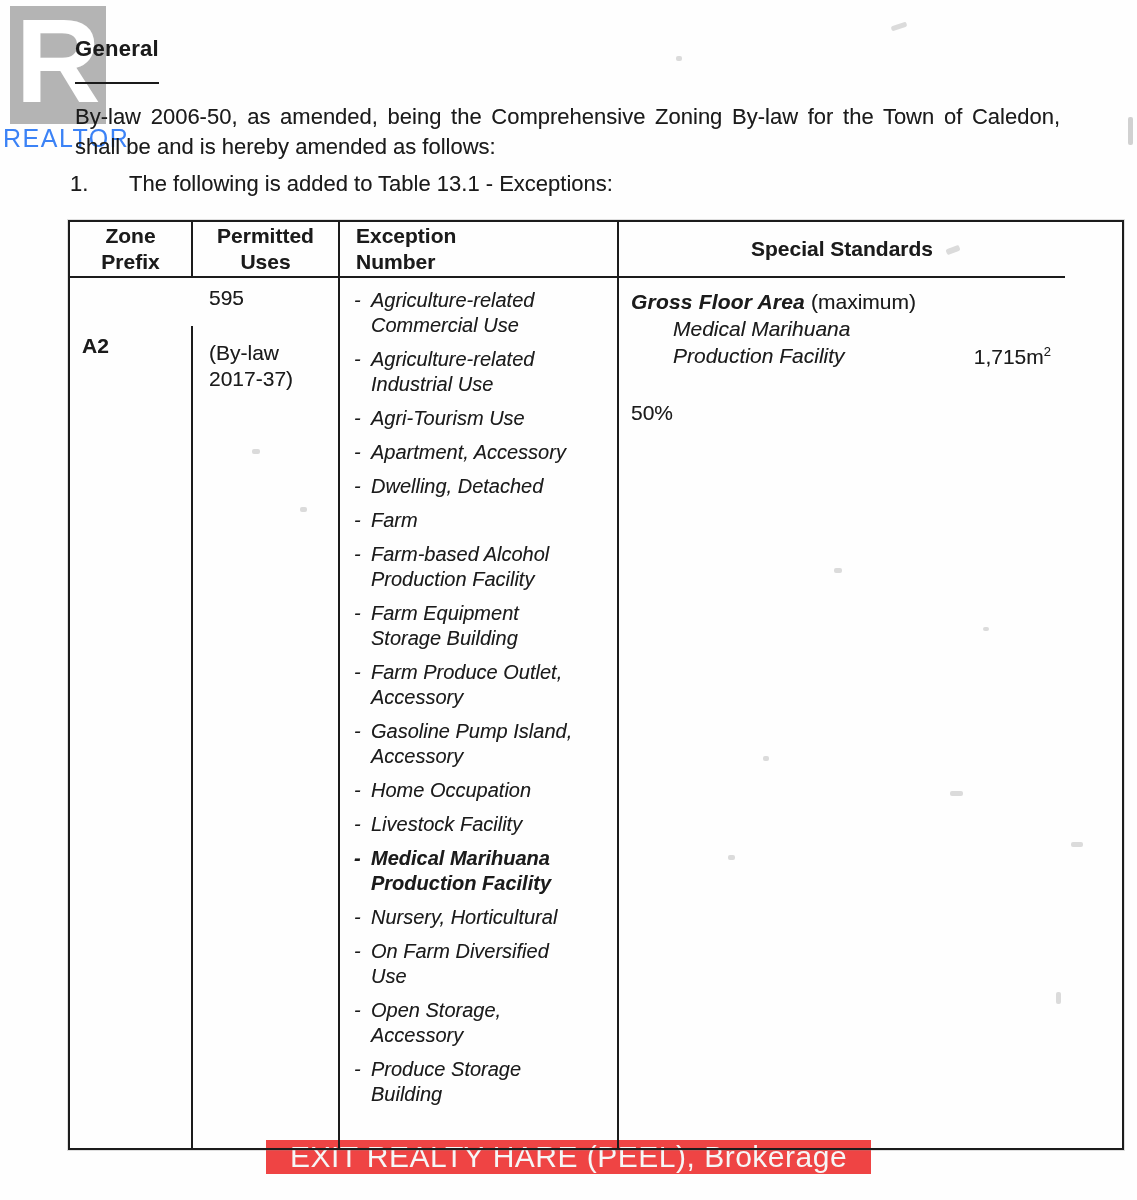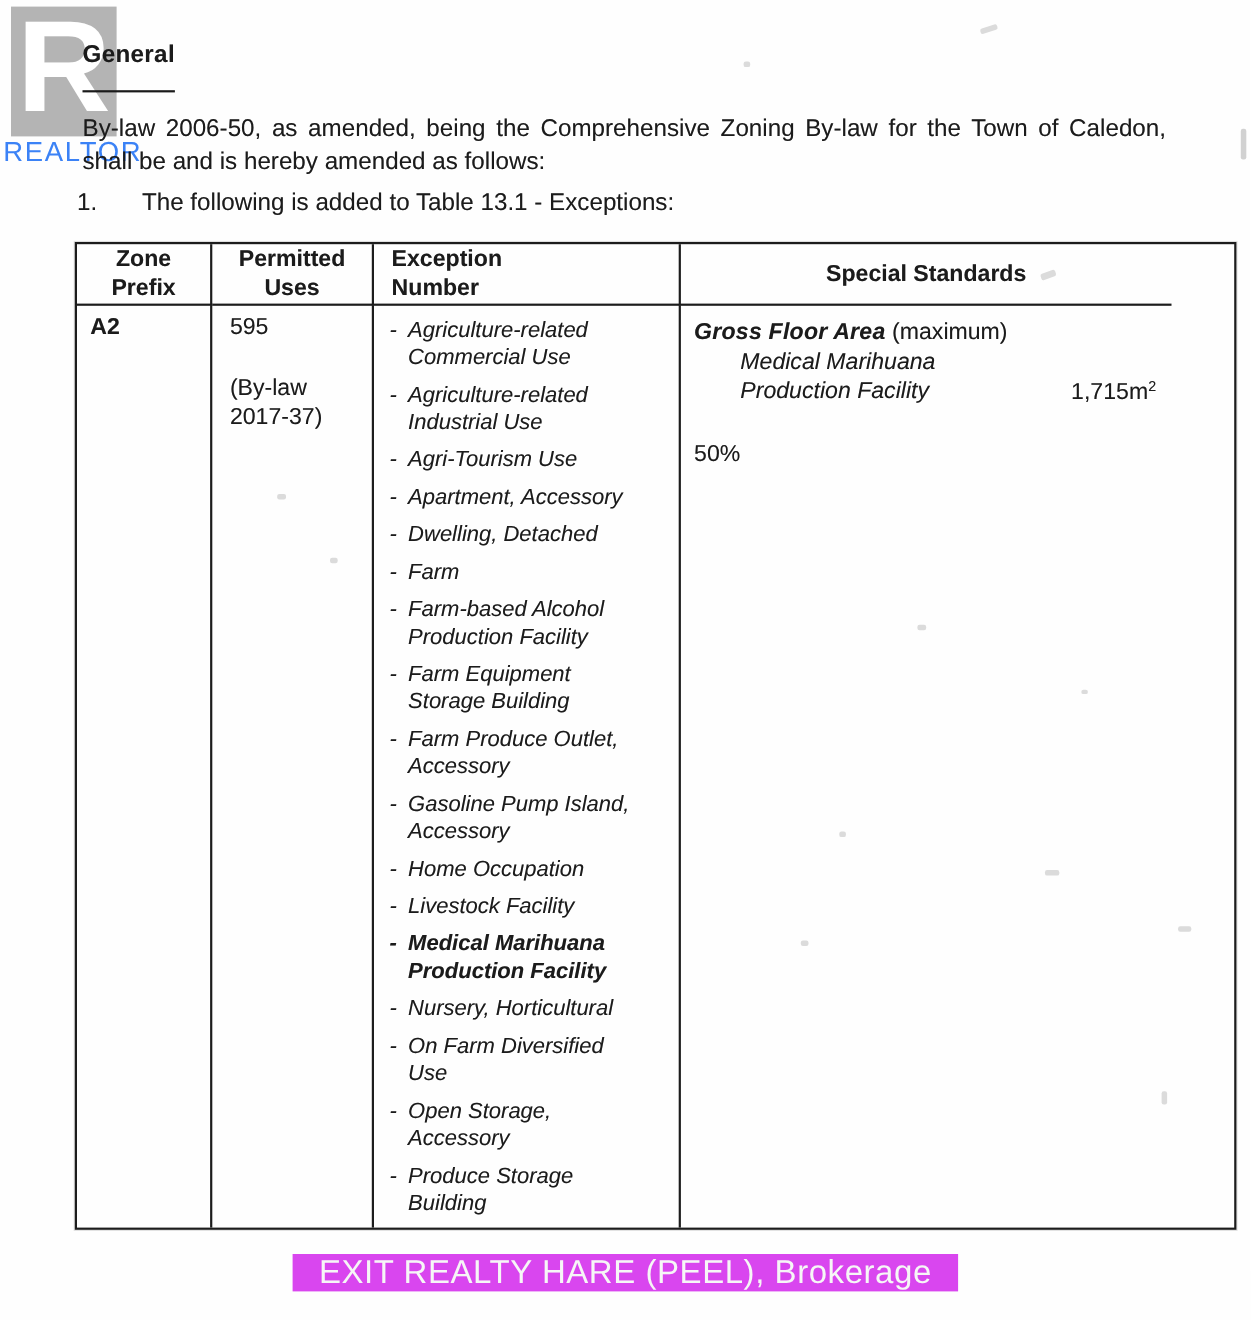--- a/index.html
+++ b/index.html
@@ -50,21 +50,21 @@
     height:56px; box-sizing:border-box;
     border-right:2px solid #1c1c1c; border-bottom:2.5px solid #1c1c1c;
     display:flex; align-items:center; justify-content:center;
     font-weight:700; font-size:21px; line-height:26px;
     text-align:center; white-space:pre-line;
   }
   .hcell.exception { justify-content:flex-start; text-align:left; padding-left:16px; }
   .hcell.last, .bcell.last { border-right:none; }
   .bcell { border-right:2px solid #1c1c1c; min-height:822px; box-sizing:border-box; }
 
-  .cell-zone { padding:8px 0 0 12px; font-weight:700; font-size:21px; }
+  .cell-zone { padding:8px 0 0 12px; font-weight:700; font-size:21px;margin-top:48px; }
   .cell-exc  { padding:8px 0 0 16px; font-weight:400; font-size:21px; }
   .bylaw { margin-top:30px; white-space:pre-line; line-height:26px; }
 
   .cell-pu { padding:10px 6px 0 14px; font-style:italic; font-size:20px; }
   .pu-item { display:flex; margin-bottom:9px; line-height:25px; }
   .pu-item.bold { font-weight:700; }
   .pu-dash { width:17px; flex:none; }
   .pu-text { white-space:pre-line; }
 
   .cell-std { padding:10px 14px 0 12px; font-size:21px; }
@@ -74,21 +74,21 @@
   .std-detail-row { display:flex; justify-content:space-between; align-items:flex-end; }
   .std-detail { margin-left:42px; font-style:italic; white-space:pre-line; line-height:27px; }
   .std-value sup { font-size:13px; }
   .std2 { display:flex; justify-content:space-between; margin-top:32px; }
 
   
   .watermark { position:absolute; left:0; top:1140px; width:100%; text-align:center;
     z-index:1; text-shadow:none; }
   .watermark span {
     display:inline-block; font-size:30px; letter-spacing:0.5px;
-    color:#f6f6f6; background:#d946ef; padding:0 24px;
+    color:#f6f6f6; background:#ef4444; padding:0 24px;
   }
 
   
   .speck { position:absolute; background:#bdbdbd; opacity:0.55; border-radius:2px; z-index:3; }
 </style>
 </head>
 <body>
 
 <div id="page">
 

